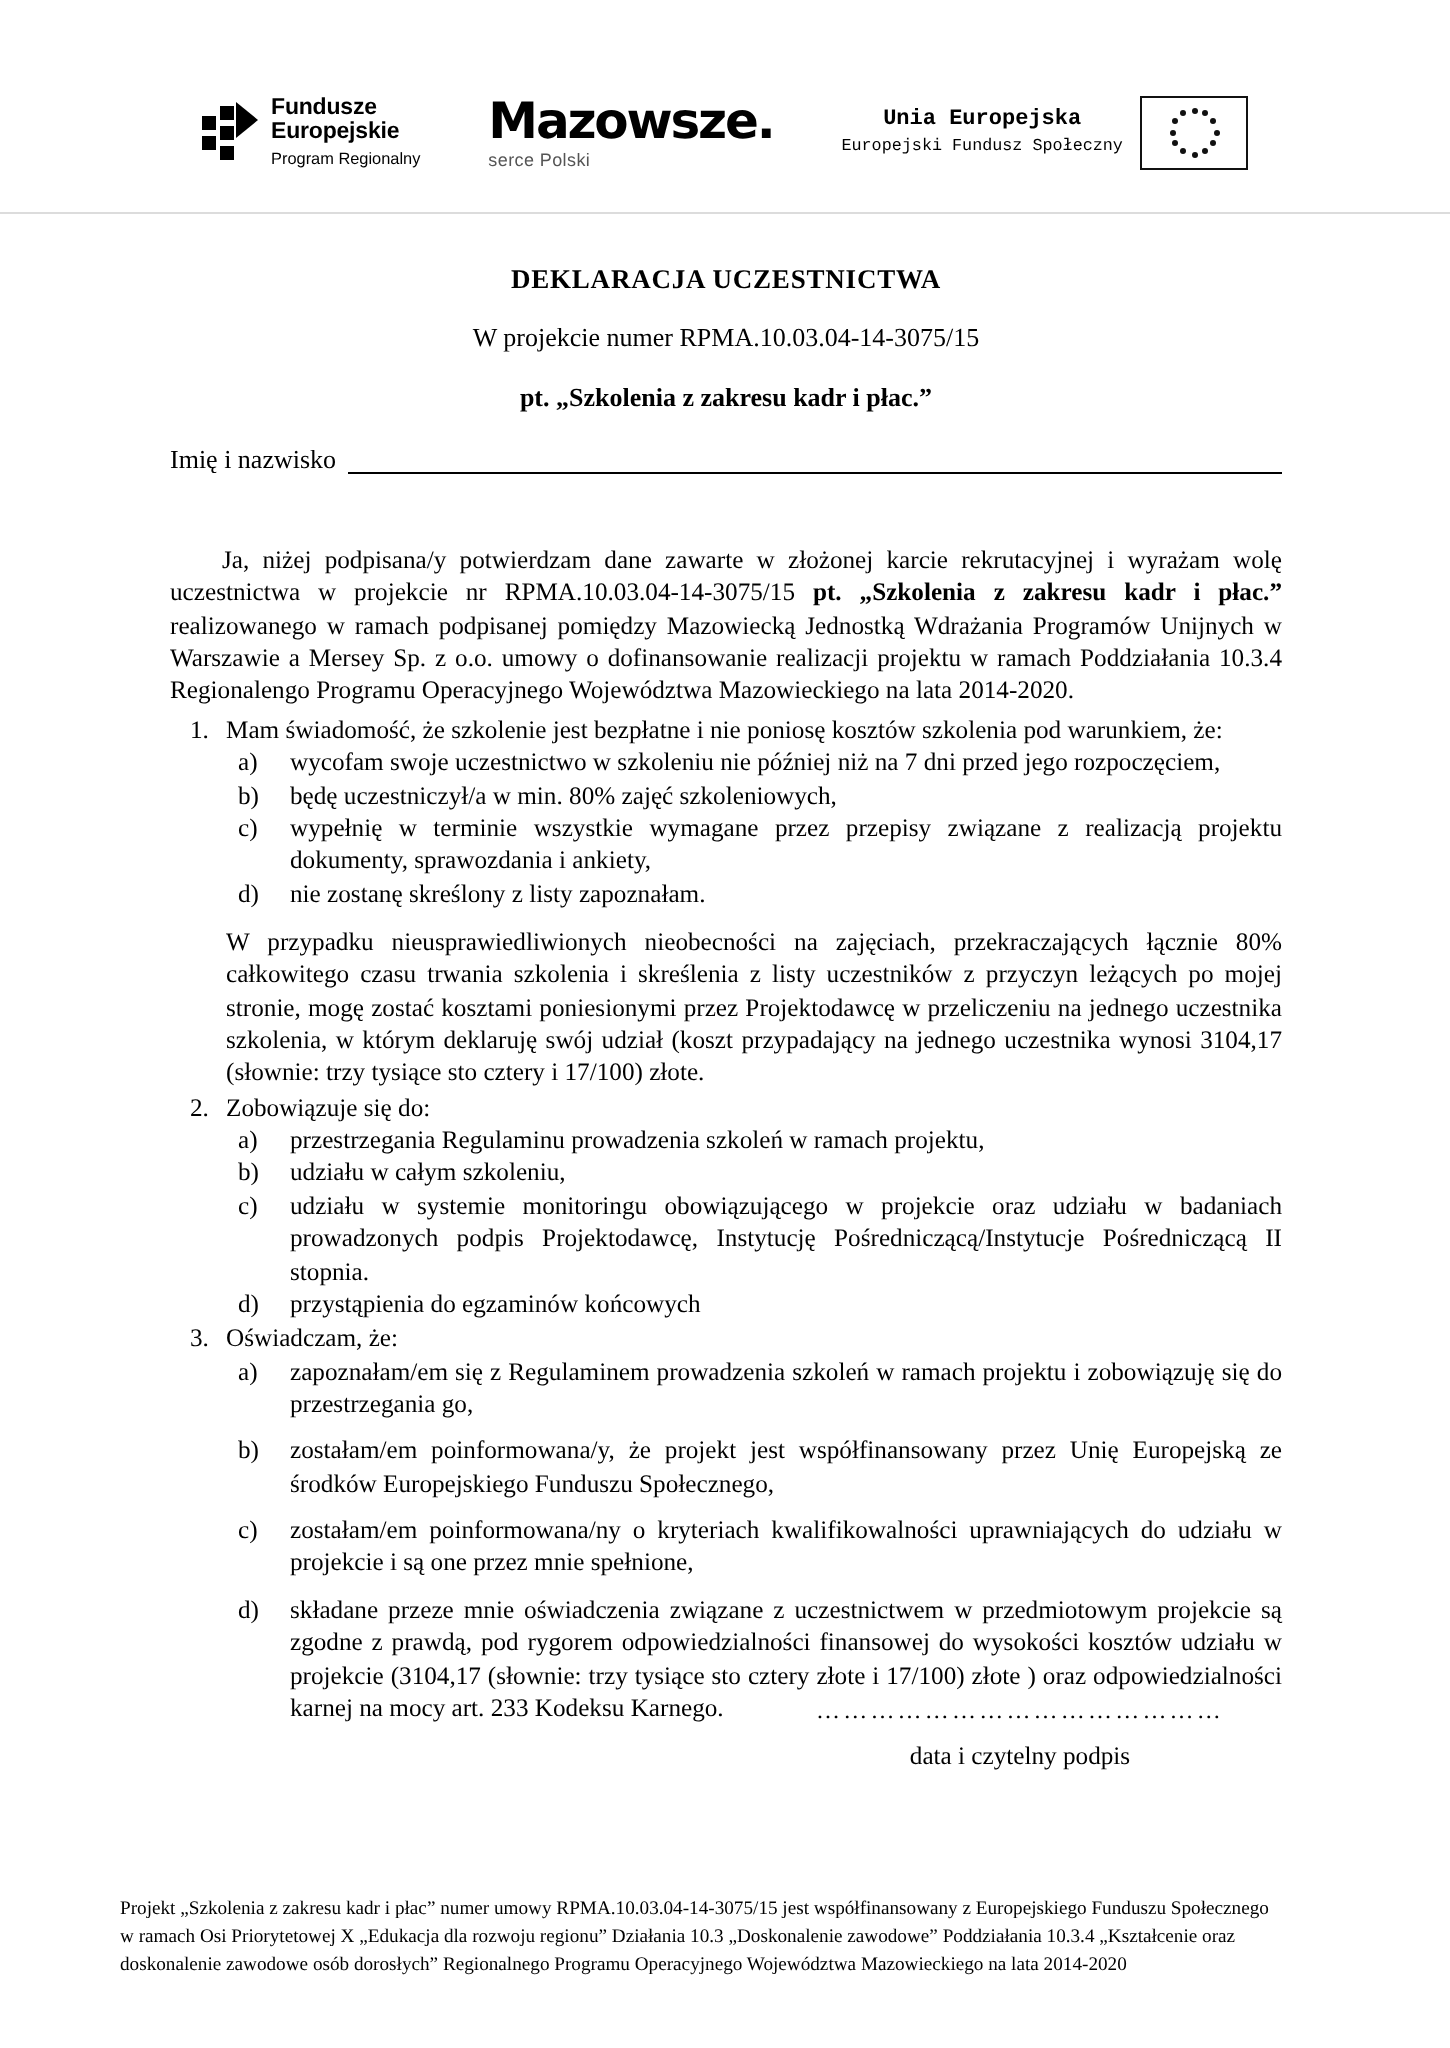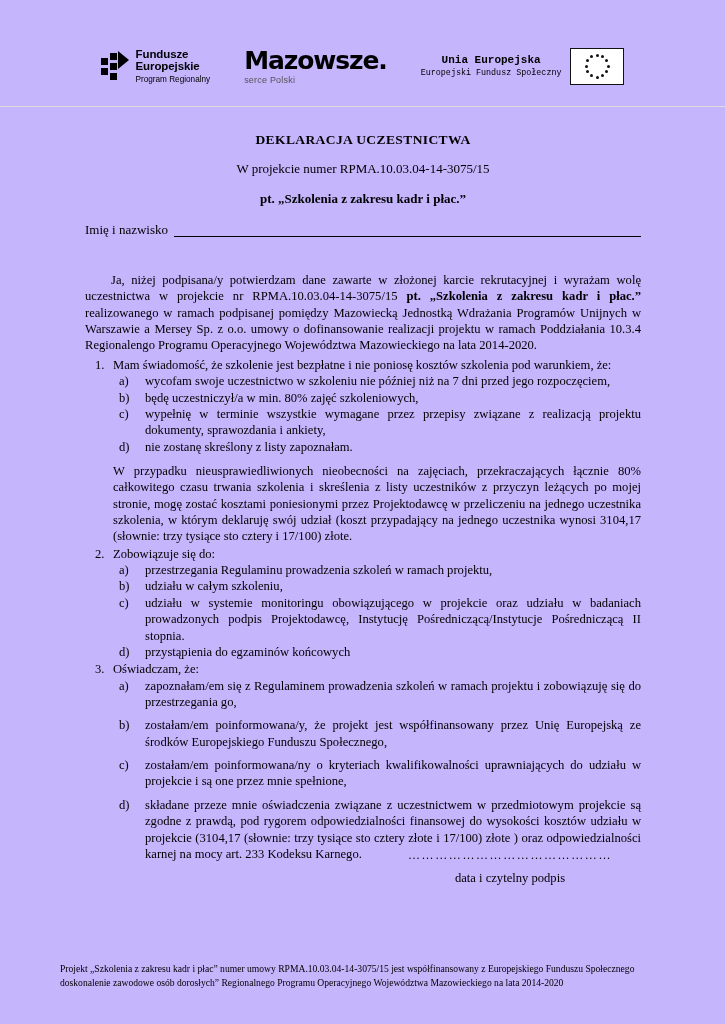--- a/index.html
+++ b/index.html
@@ -3,21 +3,21 @@
 <meta charset="utf-8">
 <style>
   html, body {
     margin: 0;
     padding: 0;
     background: #b0b0b0;
   }
   .page {
     width: 725px;
     height: 1024px;
-    background: #c4b5fd;
+    background: #ffffff;
     margin: 0 auto;
     position: relative;
     font-family: "Liberation Serif", serif;
     color: #000;
     overflow: hidden;
     box-sizing: border-box;
   }
 
   
   .logo-bar {
@@ -361,16 +361,17 @@
     </ol>
   </div>
 
   <div class="signature">
     <div class="sig-dots">………………………………………</div>
     <div class="sig-label">data i  czytelny podpis</div>
   </div>
 
   <div class="footer">
     <div>Projekt „Szkolenia z zakresu kadr i płac” numer umowy RPMA.10.03.04-14-3075/15 jest współfinansowany z Europejskiego Funduszu Społecznego</div>
+    <div>w ramach Osi Priorytetowej X „Edukacja dla rozwoju regionu” Działania 10.3 „Doskonalenie zawodowe” Poddziałania 10.3.4  „Kształcenie oraz</div>
     <div>doskonalenie zawodowe osób dorosłych” Regionalnego Programu Operacyjnego Województwa Mazowieckiego na lata 2014-2020</div>
   </div>
 
 </div>
 
 </body></html>

